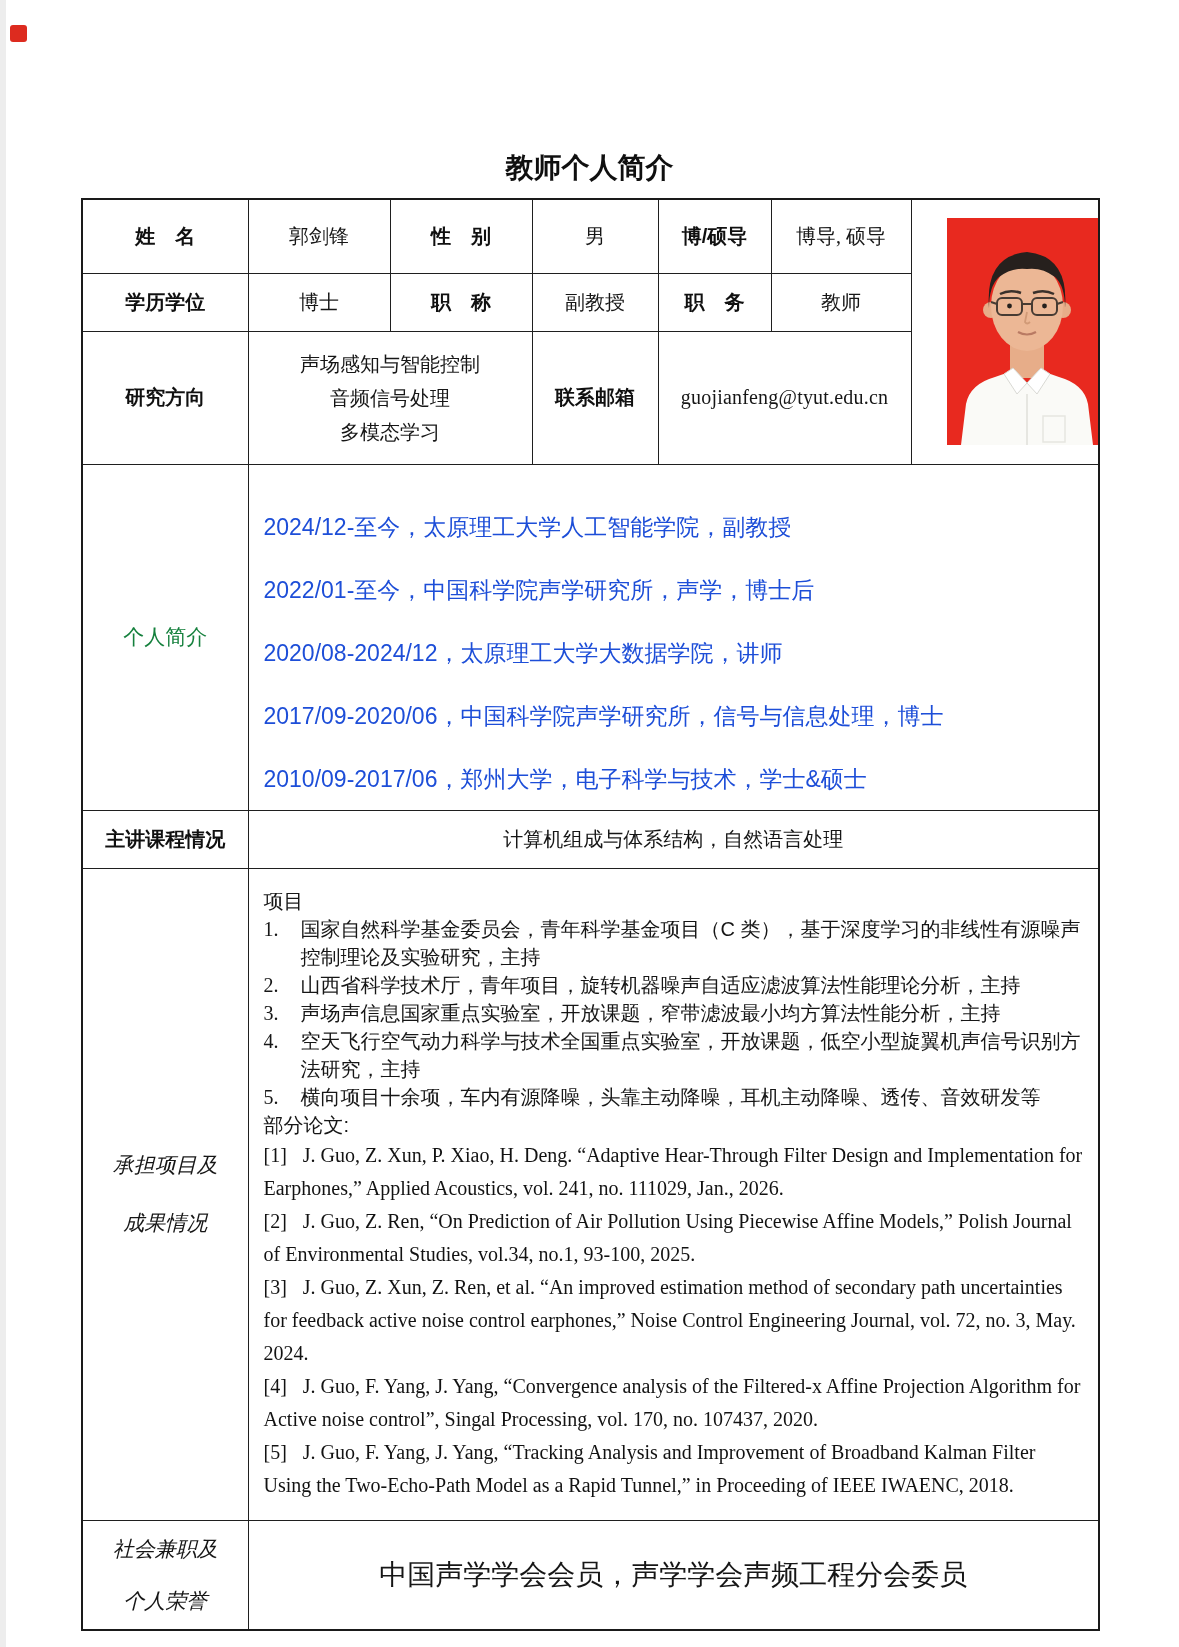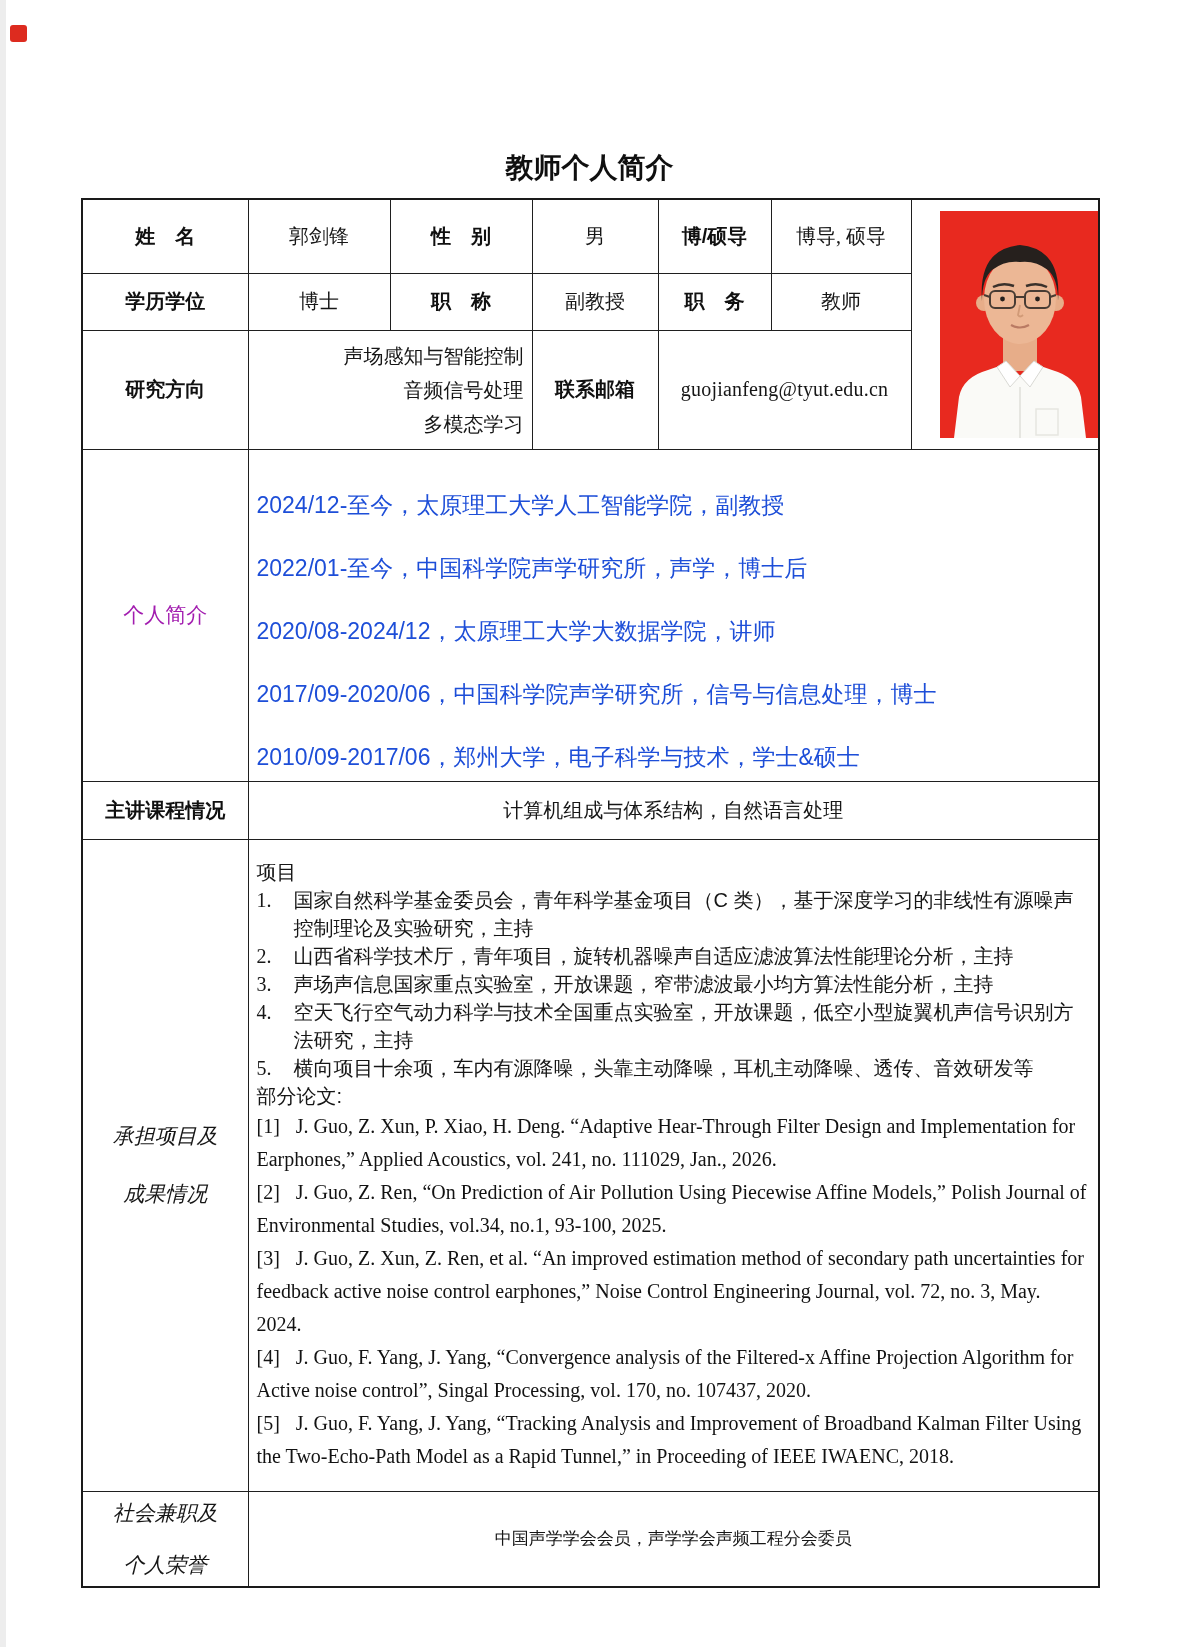--- a/index.html
+++ b/index.html
@@ -26,53 +26,53 @@
     font-weight: bold; font-size: 28px; color: #0f0f0f;
   }
   table.profile {
     position: absolute; left: 81px; top: 198px;
     width: 1017px;
     border-collapse: collapse; table-layout: fixed;
     border: 2px solid #1a1a1a;
   }
   table.profile td {
     border: 1.5px solid #1f1f1f;
-    padding: 8px;
+    padding: 15px;
     vertical-align: middle;
     overflow: hidden;
   }
   tr.r1 { height: 74px; }
   tr.r2 { height: 57px; }
   tr.r3 { height: 117px; }
   tr.r4 { height: 162px; }
   tr.r5 { height: 58px; }
   tr.r6 { height: 652px; }
   tr.r7 { height: 89px; }
 
   .lbl {
     text-align: center;
     font-family: "Liberation Sans", "DejaVu Sans", sans-serif;
     font-weight: bold; font-size: 20px; color: #101010;
   }
   .lbl-plain-sans {
     text-align: center;
     font-family: "Liberation Sans", "DejaVu Sans", sans-serif;
-    font-weight: normal; font-size: 21px; color: #a21caf;
+    font-weight: normal; font-size: 21px; color: #15803d;
   }
   .lbl-plain-serif {
     text-align: center;
     font-family: "Liberation Serif", "DejaVu Serif", serif;
     font-weight: normal; font-size: 21px; color: #161616; font-style: italic;
   }
   .val {
     text-align: center;
     font-family: "Liberation Serif", "DejaVu Serif", serif;
     font-size: 20px; color: #161616;
   }
-  .research-line { text-align: right; font-size: 20px; line-height: 34px; }
+  .research-line { text-align: center; font-size: 20px; line-height: 34px; }
   .email-val { text-align: center; font-size: 20px; letter-spacing: 0.2px; }
 
   .bio-cell { padding: 6px 10px 6px 13px; }
   .bio-line {
     font-family: "Liberation Sans", "DejaVu Sans", sans-serif;
     font-size: 23px; line-height: 31px; color: #1d4ed8;
     white-space: nowrap;
     margin-top: 32px;
   }
   .courses-val {
@@ -99,21 +99,21 @@
     font-family: "Liberation Serif", "DejaVu Serif", serif;
     font-size: 20px; line-height: 33px; color: #121212;
   }
   .paper .bnum { margin-right: 16px; }
 
   .mem-label-cell div { line-height: 26px; }
   .mem-label-gap { margin-top: 26px; }
   .mem-val {
     text-align: center;
     font-family: "Liberation Sans", "DejaVu Sans", sans-serif;
-    font-size: 17px; color: #161616;
+    font-size: 28px; color: #161616;
   }
 
   .photo-cell { vertical-align: middle; }
   .photo-wrap { width: 160px; height: 227px; margin: 0 8px 0 20px; }
   .photo-wrap svg { display: block; width: 160px; height: 227px; }
 </style>
 </head>
 <body>
 
 <div class="page">

